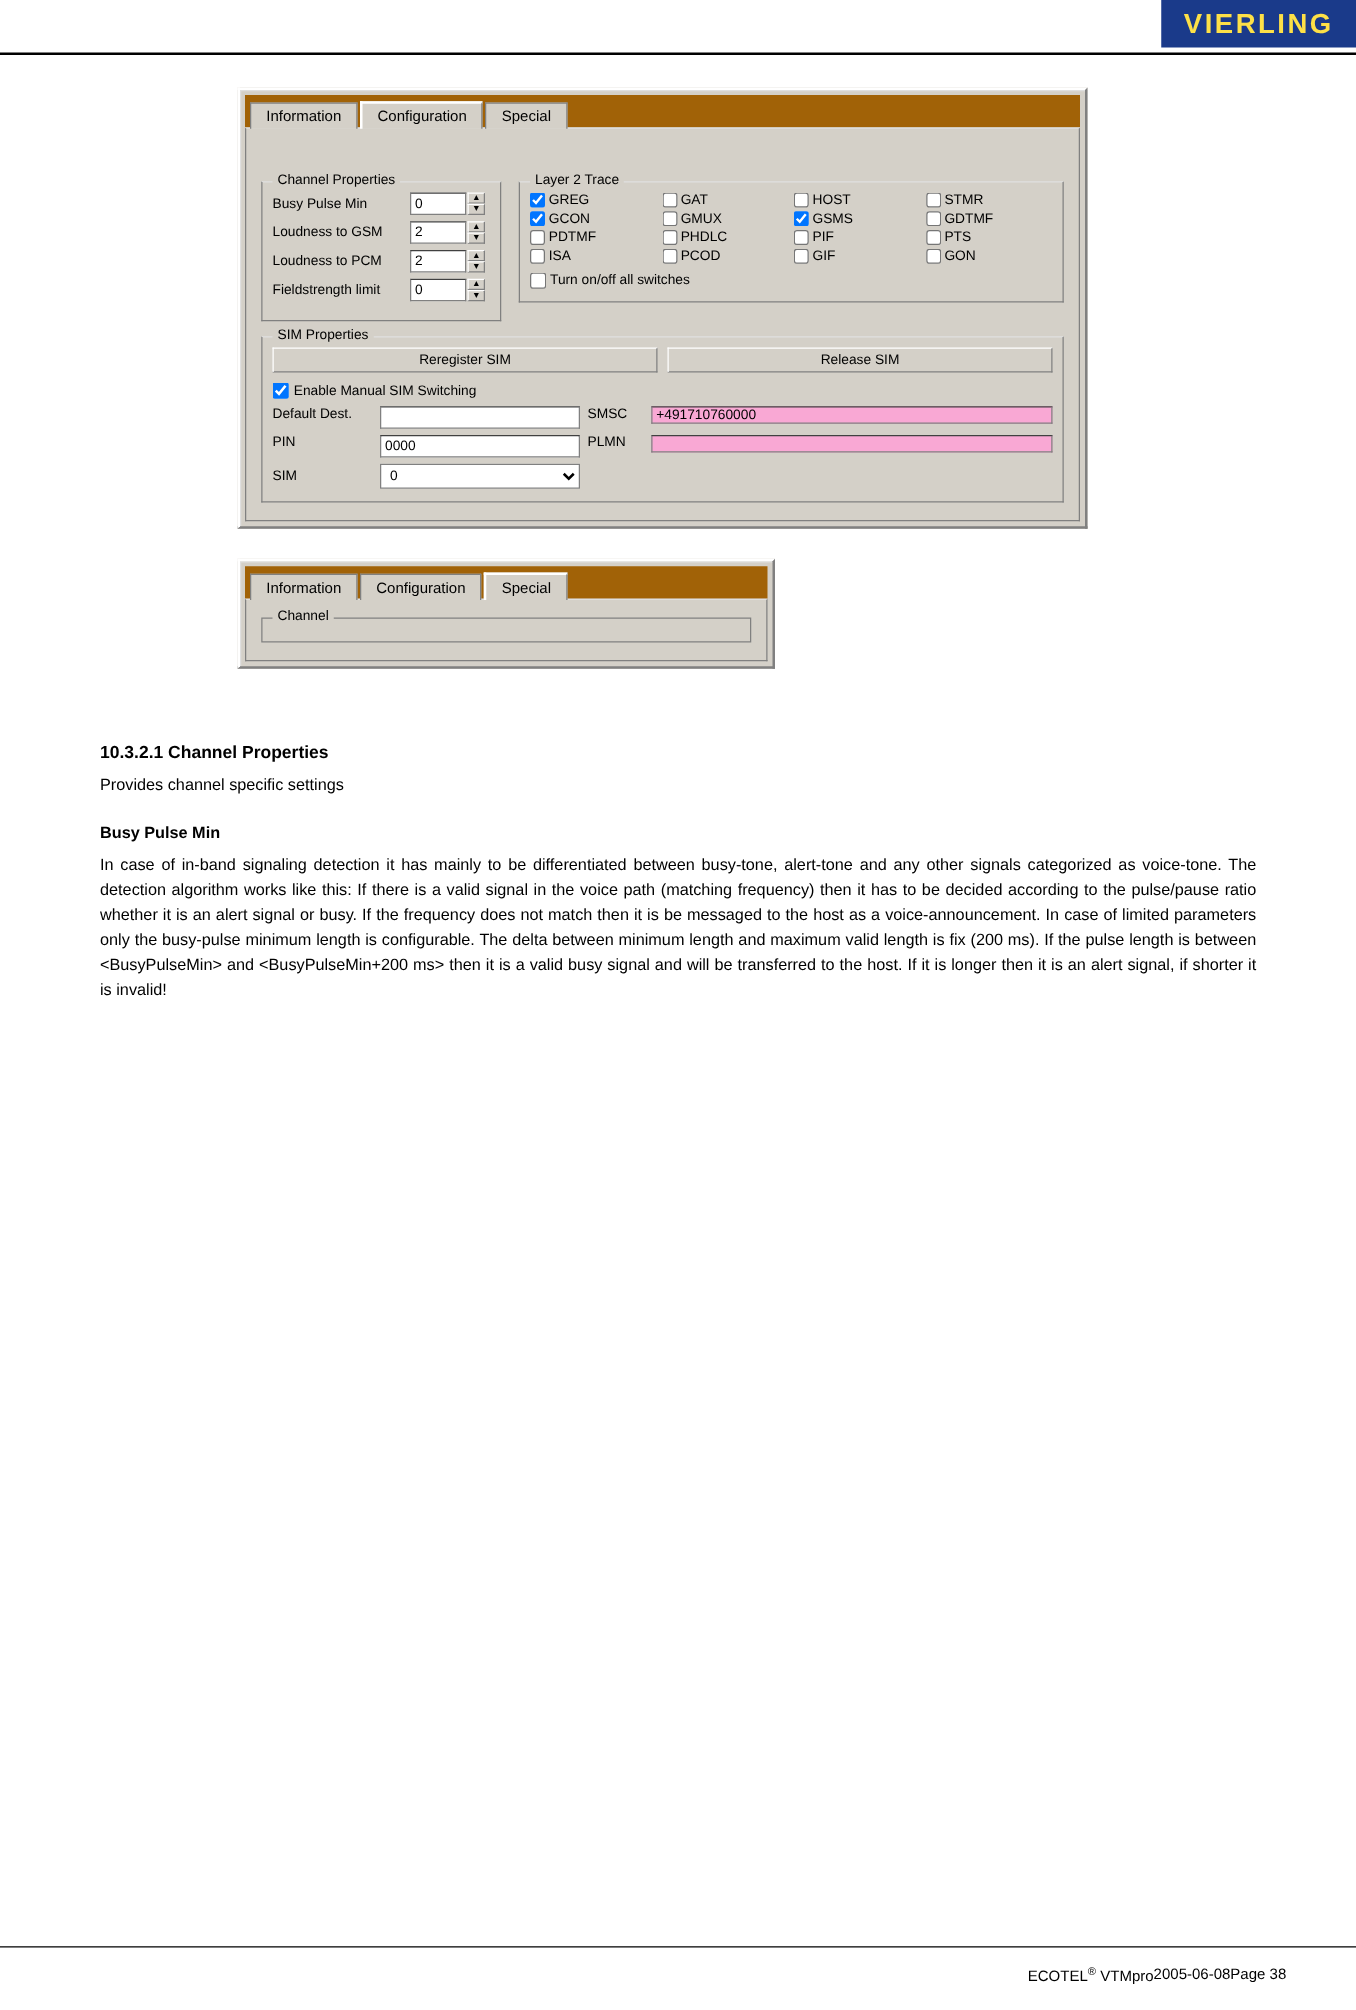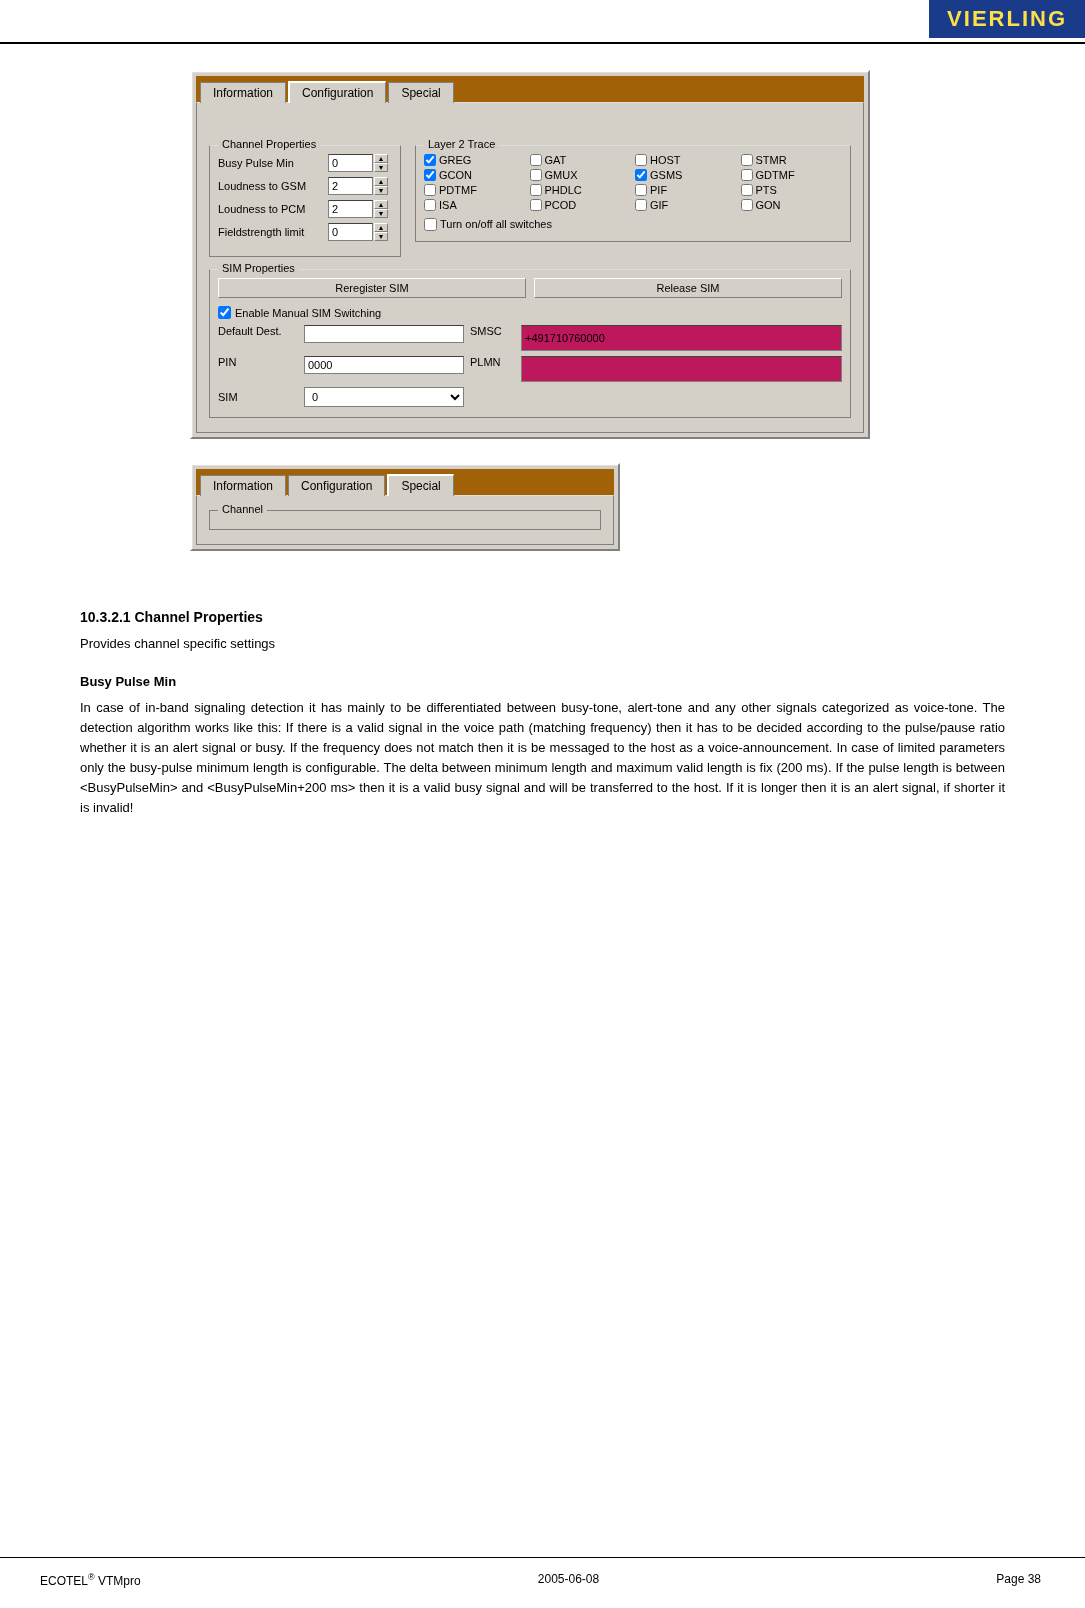--- a/index.html
+++ b/index.html
@@ -251,22 +251,22 @@
       padding: 1px 3px;
     }
 
     .sim-label2 {
       flex: 0 0 45px;
       font-size: 11px;
     }
 
     .sim-input2 {
       flex: 1;
-      height: 26px;
-      background: #be185d;
+      height: 14px;
+      background: #f9a8d4;
       border: 1px solid #808080;
       border-top-color: #404040;
       font-size: 11px;
       padding: 1px 3px;
     }
 
     .enable-row {
       display: flex;
       align-items: center;
       gap: 4px;
@@ -336,23 +336,23 @@
     .footer-line {
       position: absolute;
       bottom: 50px;
       left: 0; right: 0;
       border-top: 1px solid #000;
     }
 
     .footer {
       position: absolute;
       bottom: 20px;
-      left: 0; right: 4px;
-      display: flex;
-      justify-content: space-between;
+      left: 0; right: 16px;
+      display: flex;
+      justify-content: flex-end;
       padding: 0 40px;
       font-size: 12px;
       margin-top: 16px;
     }
 
     .footer-left sup {
       font-size: 9px;
     }
   </style>
 </head>

